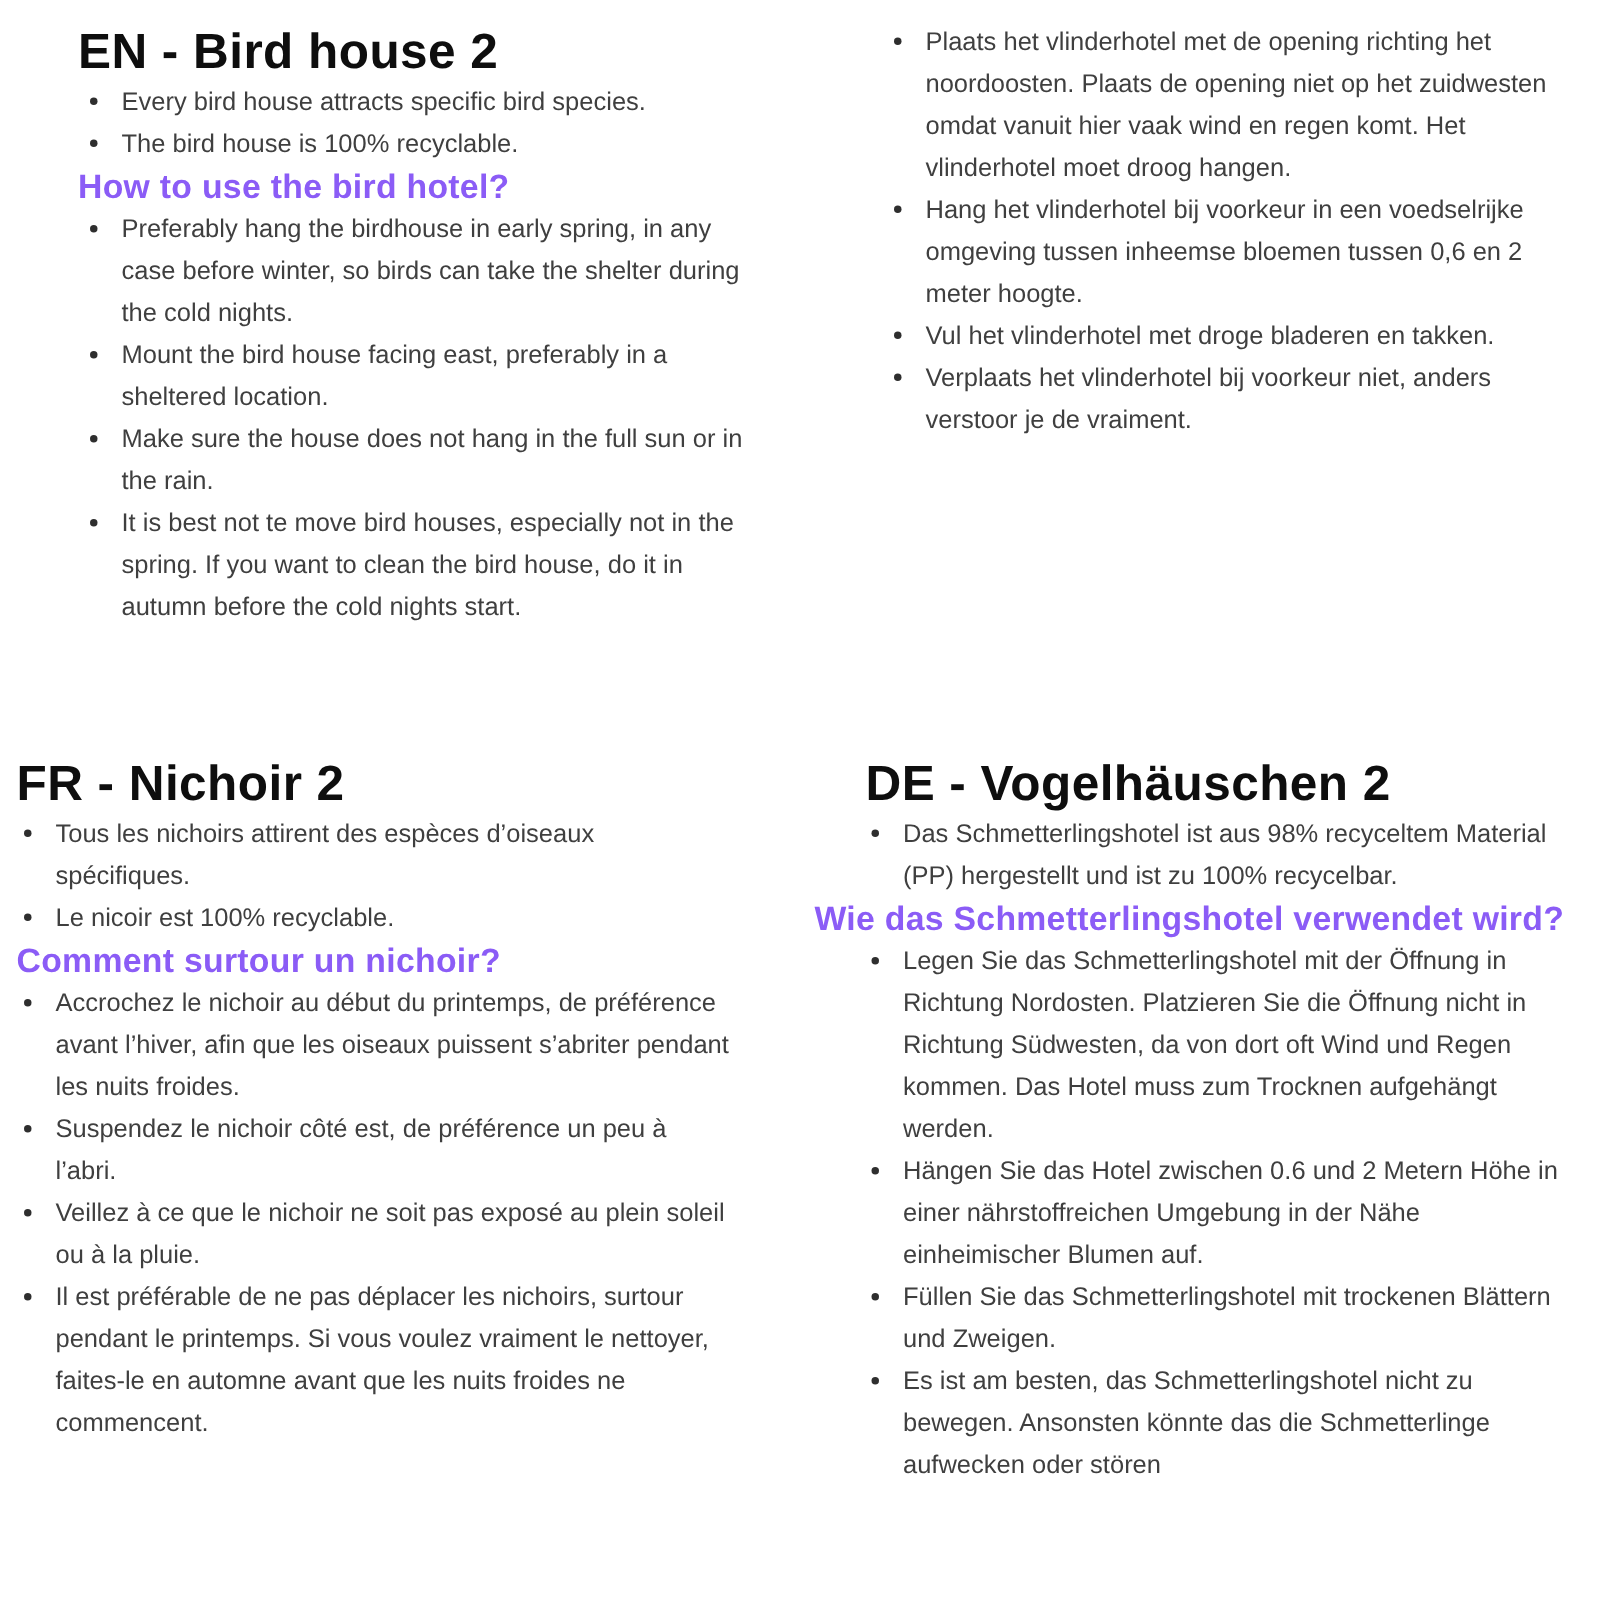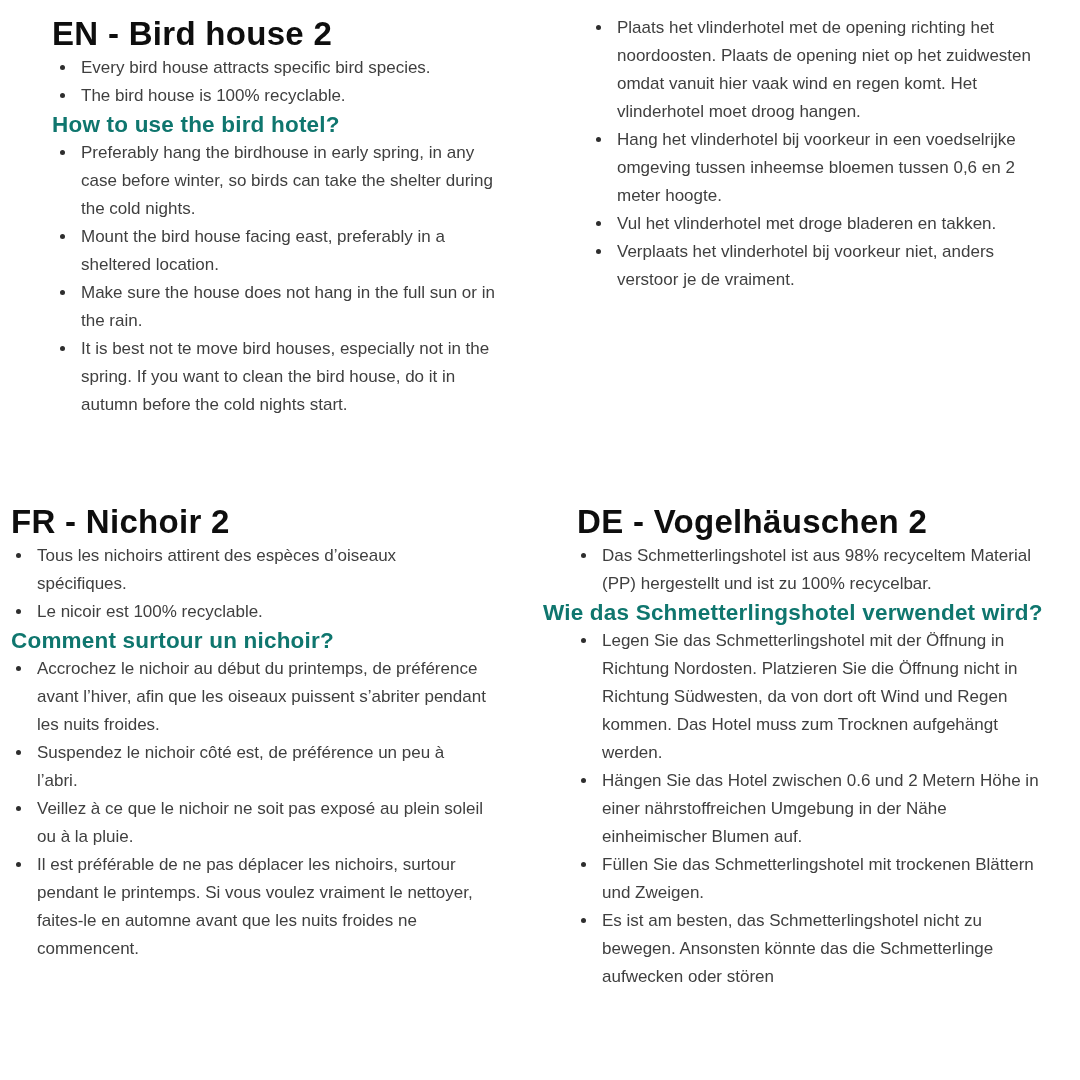--- a/index.html
+++ b/index.html
@@ -24,21 +24,21 @@
     letter-spacing: 0.3px;
     color: #0e0e0e;
     margin-bottom: 1px;
     white-space: nowrap;
   }
   .sec-subhead {
     font-weight: 800;
     font-size: 22.5px;
     line-height: 29px;
     letter-spacing: 0.2px;
-    color: #0f766e;
+    color: #8b5cf6;
     white-space: nowrap;
   }
   ul.bullets {
     list-style: disc outside;
     margin: 0;
   }
   ul.bullets li {
     font-size: 17px;
     line-height: 28px;
     padding-left: 4px;

